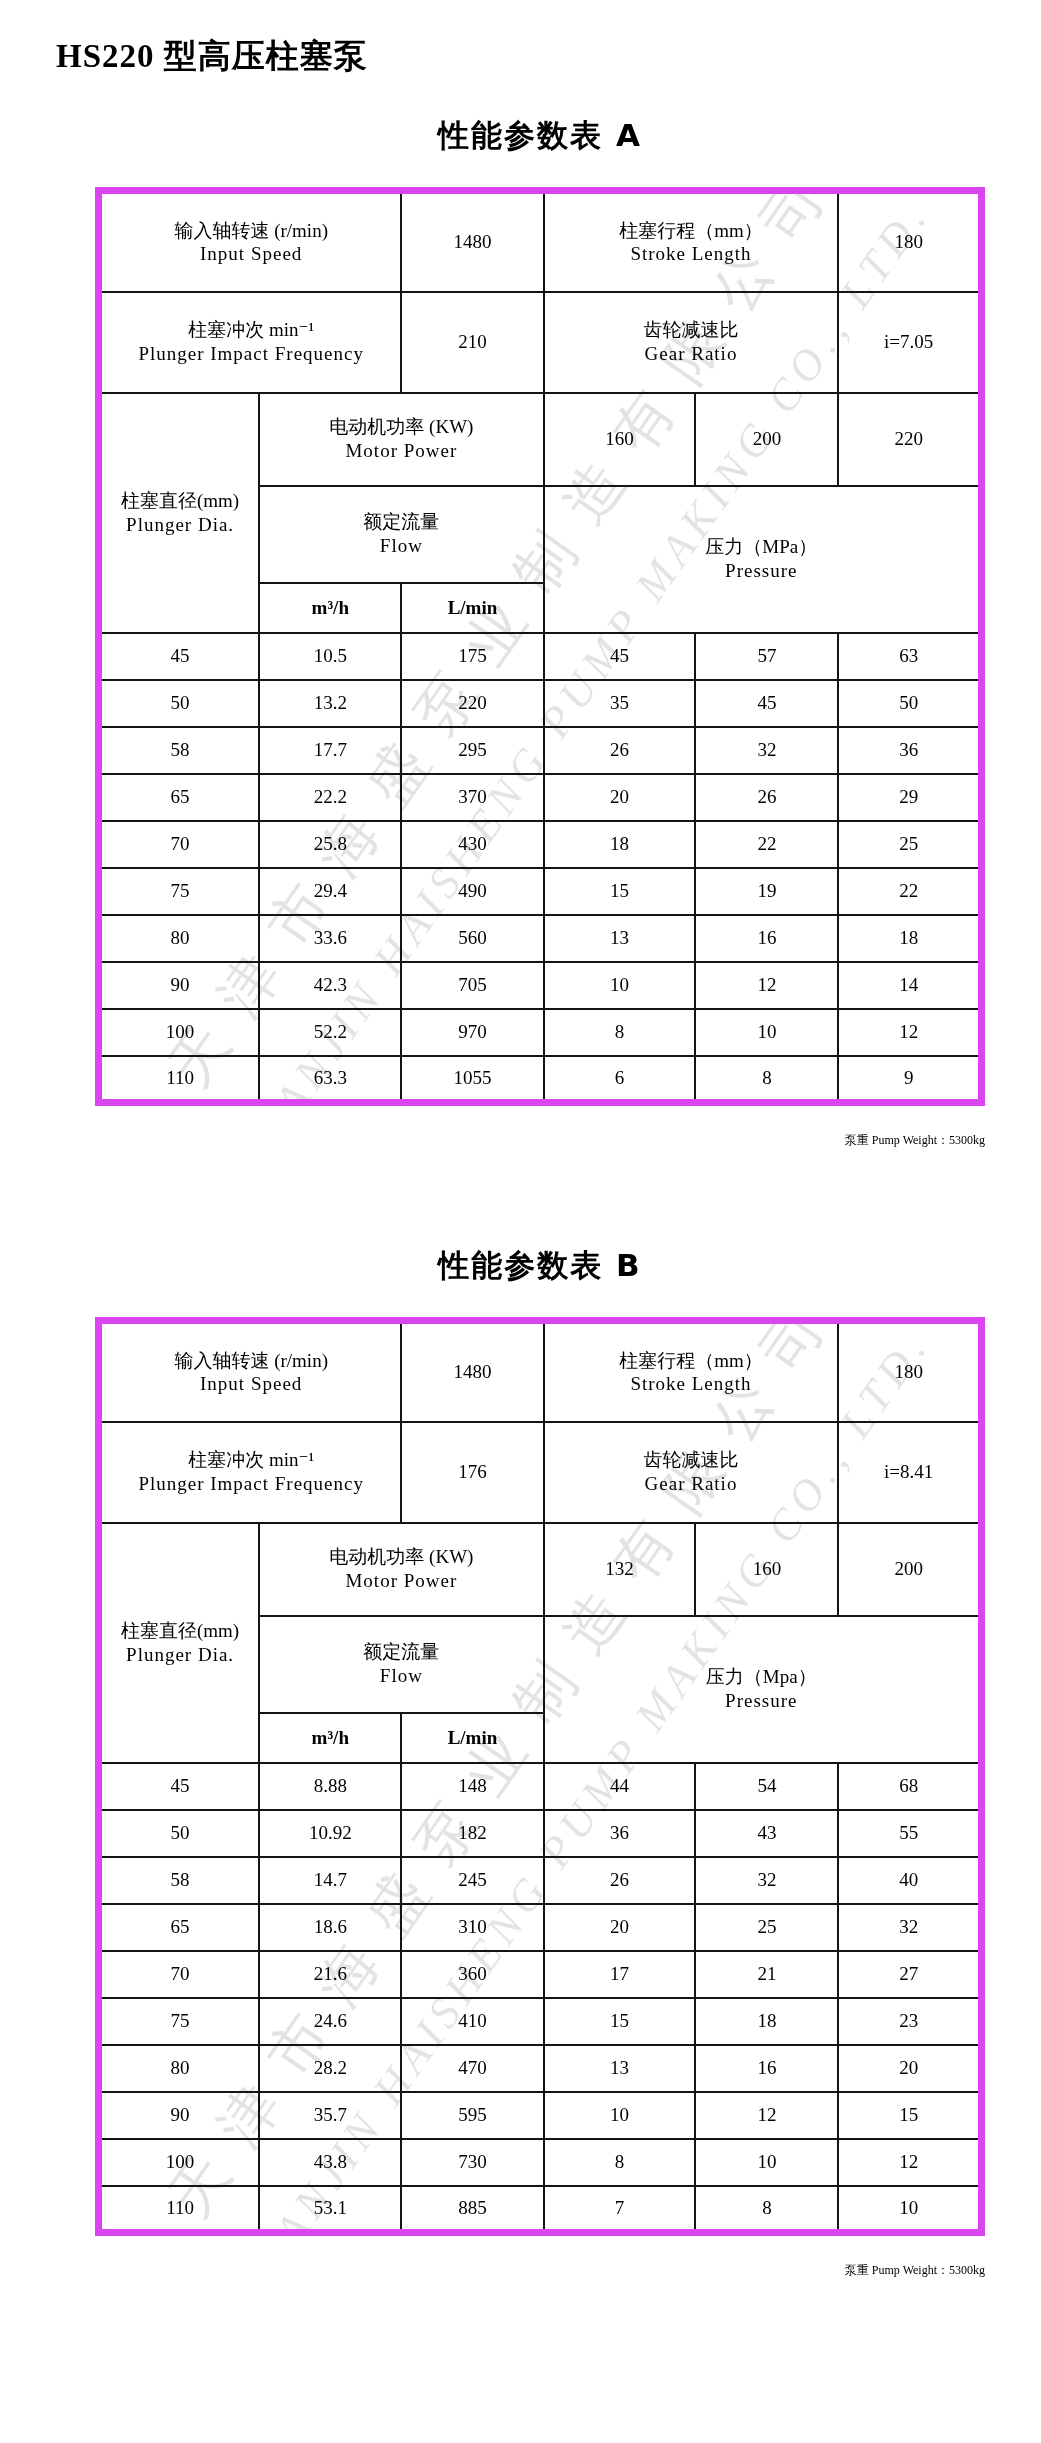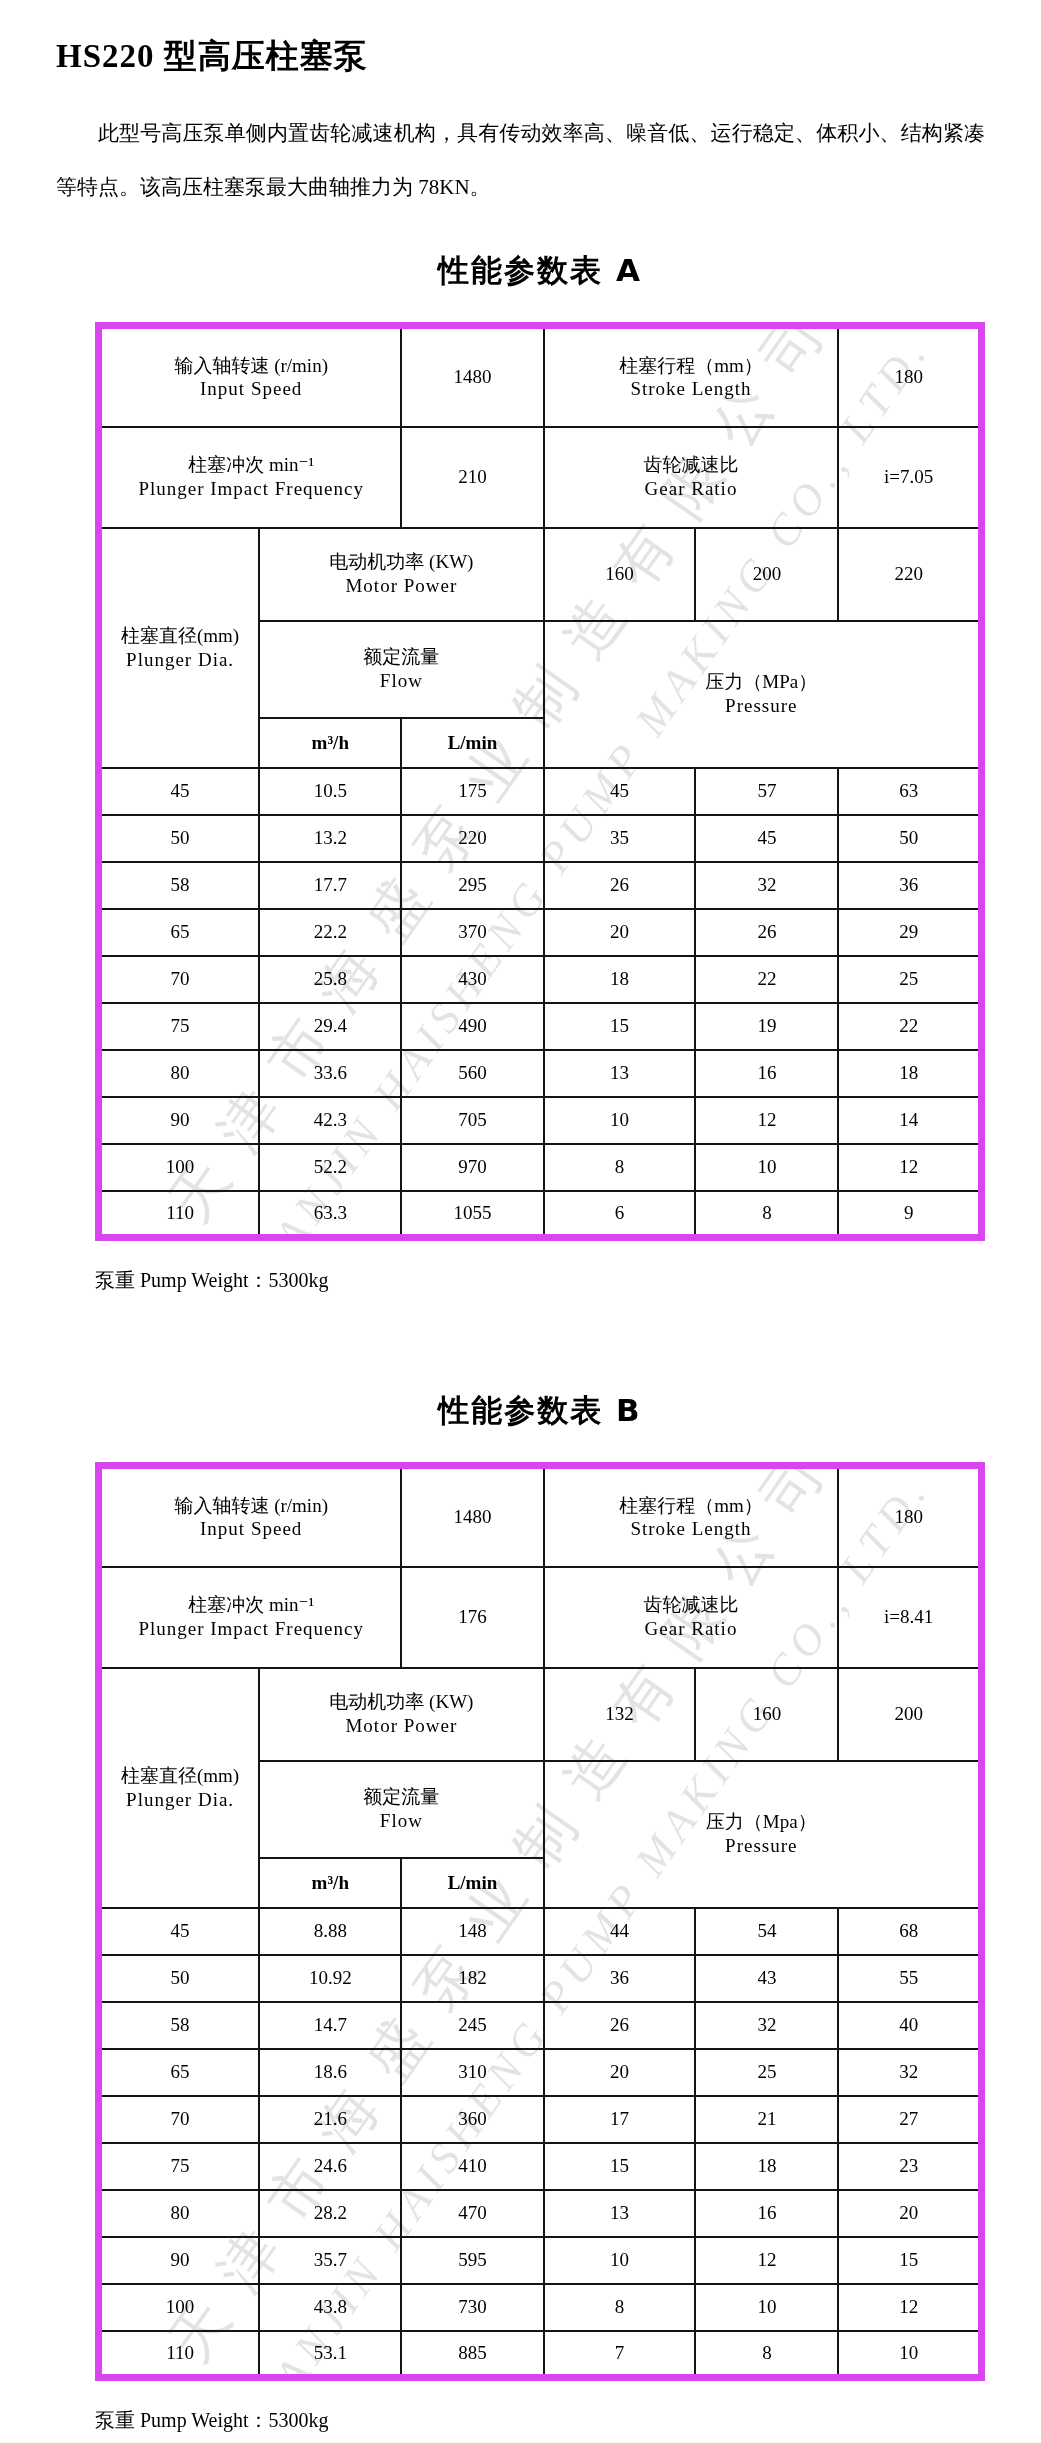--- a/index.html
+++ b/index.html
@@ -97,32 +97,31 @@
   tr.r-tall  { height: 101px; }
   tr.r-mid1  { height: 93px; }
   tr.r-mid2  { height: 97px; }
   tr.r-units { height: 50px; font-weight: bold; }
   tr.r-data  { height: 47px; }
 
   .cell-cn { display: block; line-height: 1.25; }
   .cell-en { display: block; line-height: 1.25; letter-spacing: 1px; }
 
   .pump-weight {
-    text-align: left;
-    font-size: 20px;
+    text-align: right;
+    font-size: 12px;
     margin: 26px 0 0 0;
   }
 </style>
 </head>
 <body>
 
 <div class="page">
   <div class="content">
     <h1 class="doc-title">HS220 型高压柱塞泵</h1>
-    <p class="intro">此型号高压泵单侧内置齿轮减速机构，具有传动效率高、噪音低、运行稳定、体积小、结构紧凑等特点。该高压柱塞泵最大曲轴推力为 78KN。</p>
     <div id="tables-root">
   <section class="table-section">
     <h2 class="table-heading">性能参数表 A</h2>
     <div class="table-wrap">
       <div class="watermark">
         <span class="wm-cn">天津市海盛泵业制造有限公司</span>
         <span class="wm-en">TIANJIN HAISHENG PUMP MAKING CO., LTD.</span>
       </div>
       <table class="spec-table">
         <colgroup>

